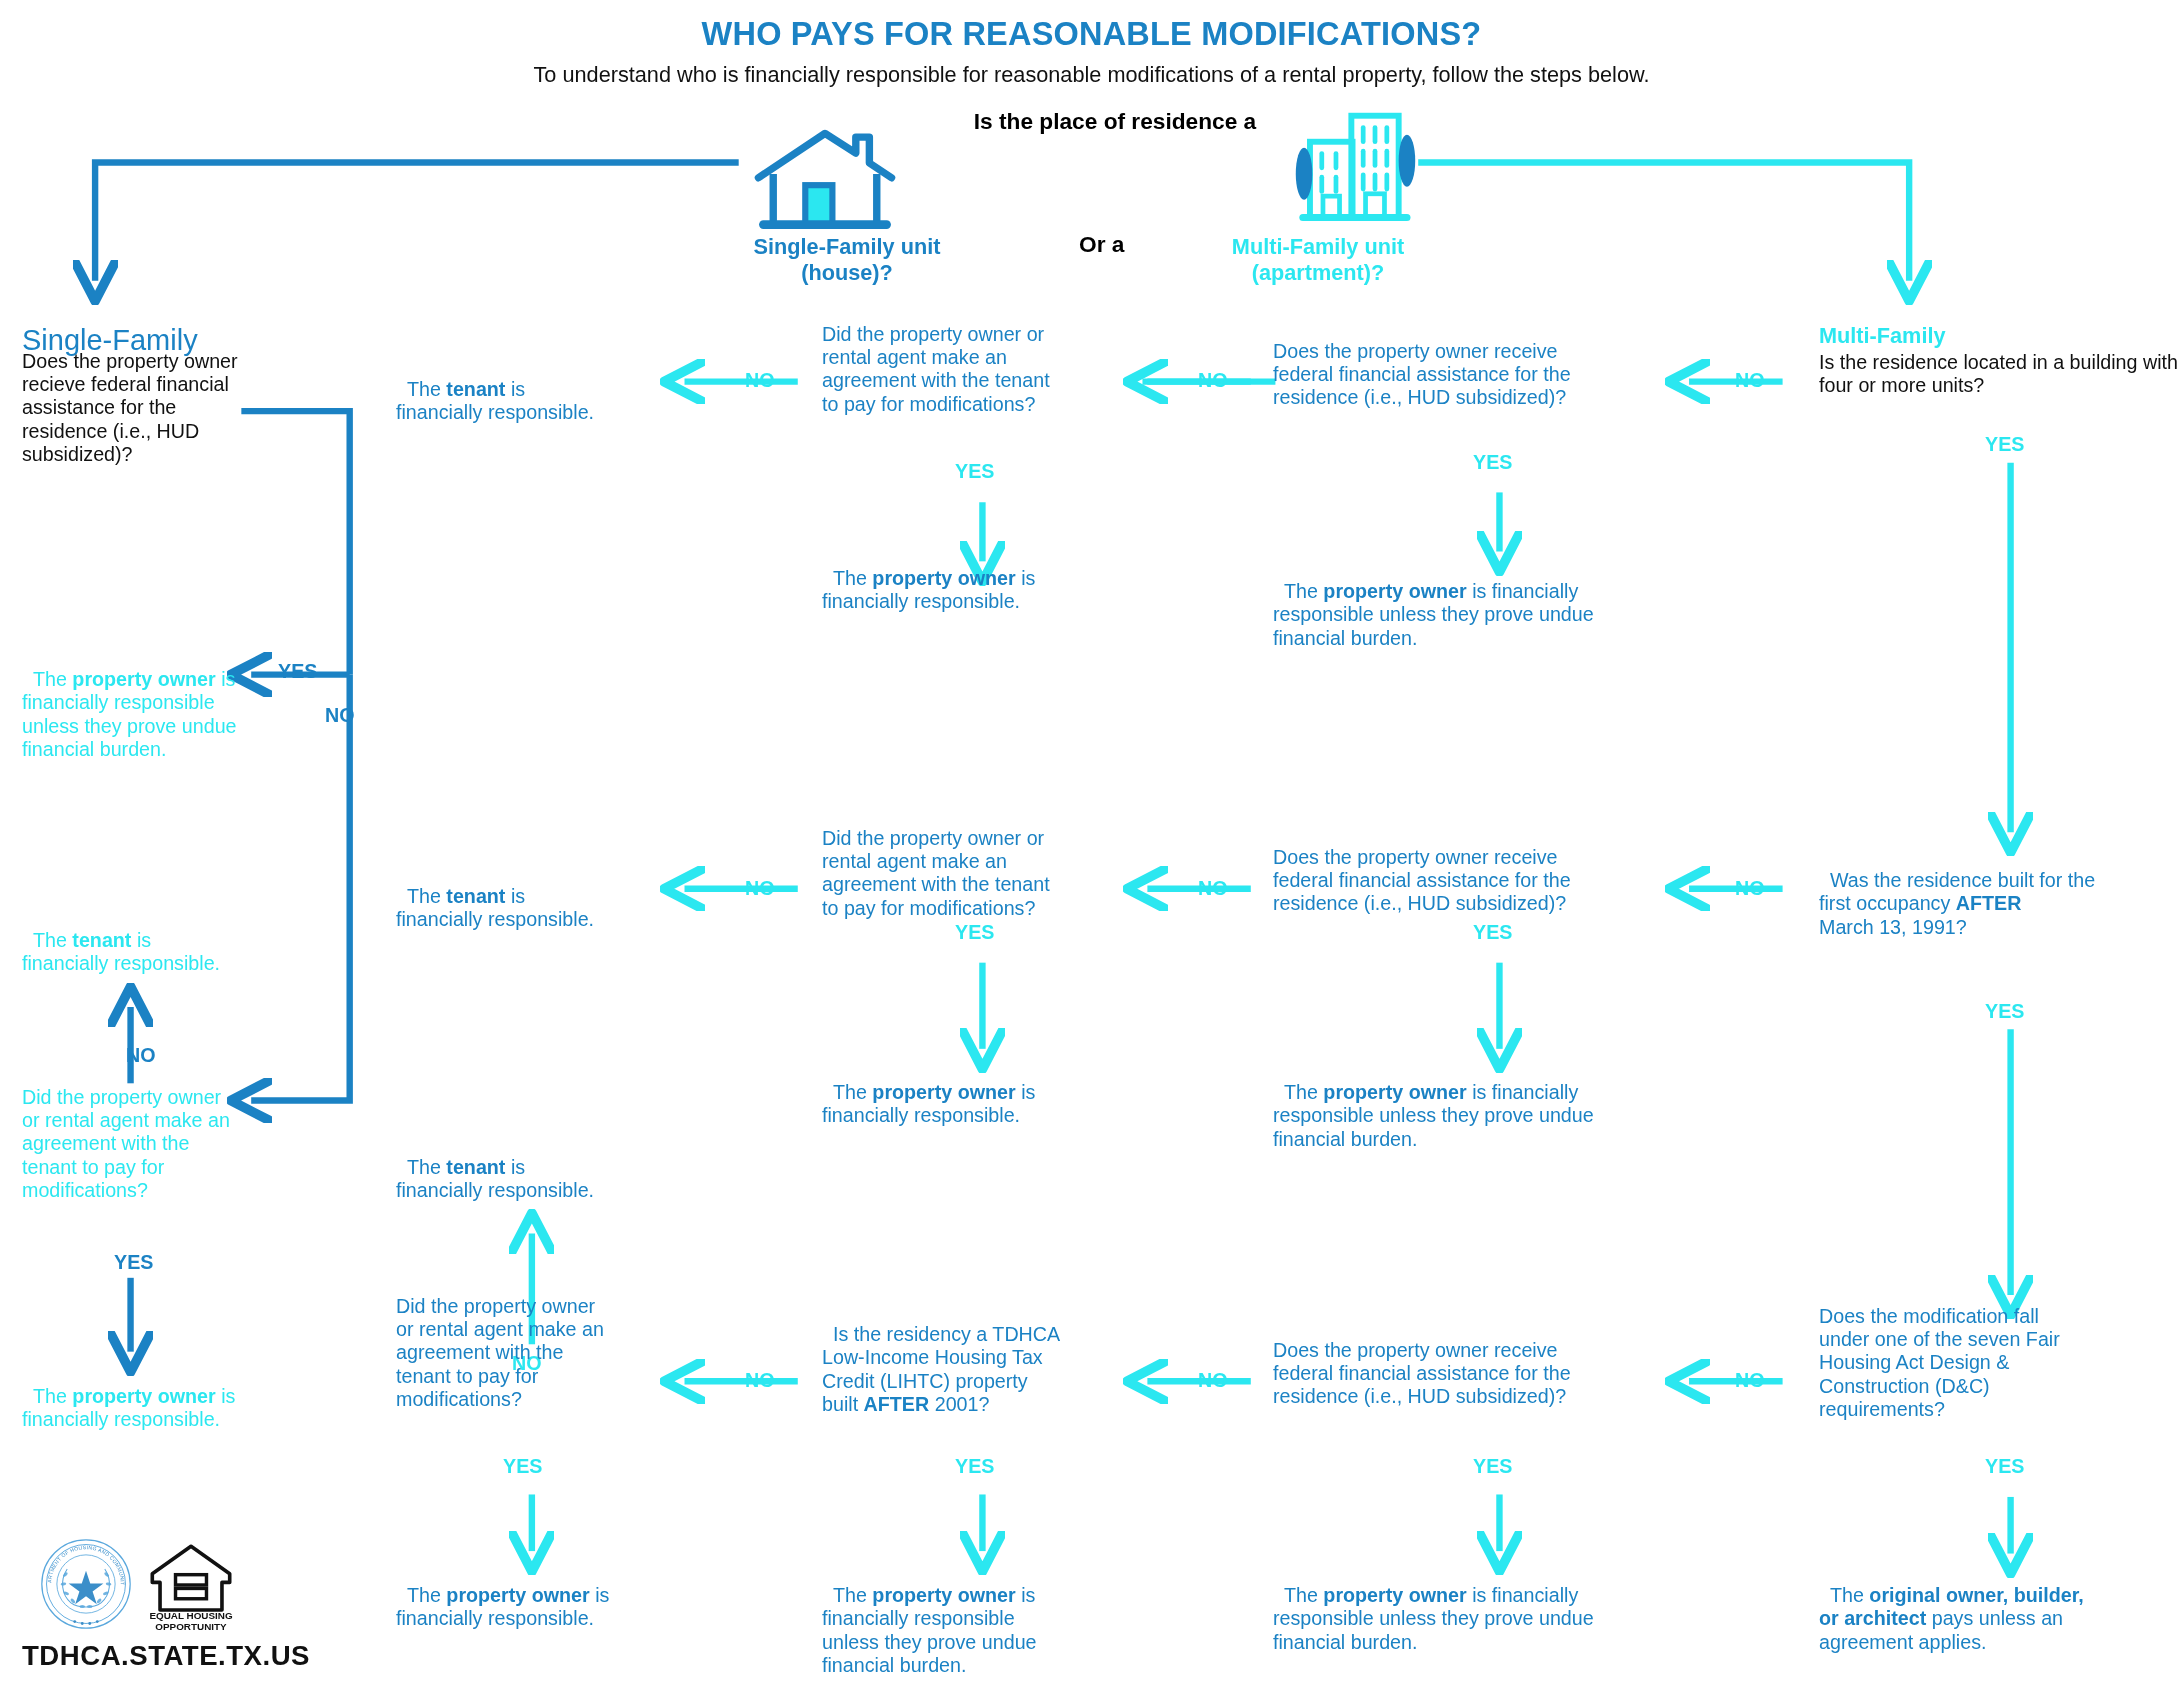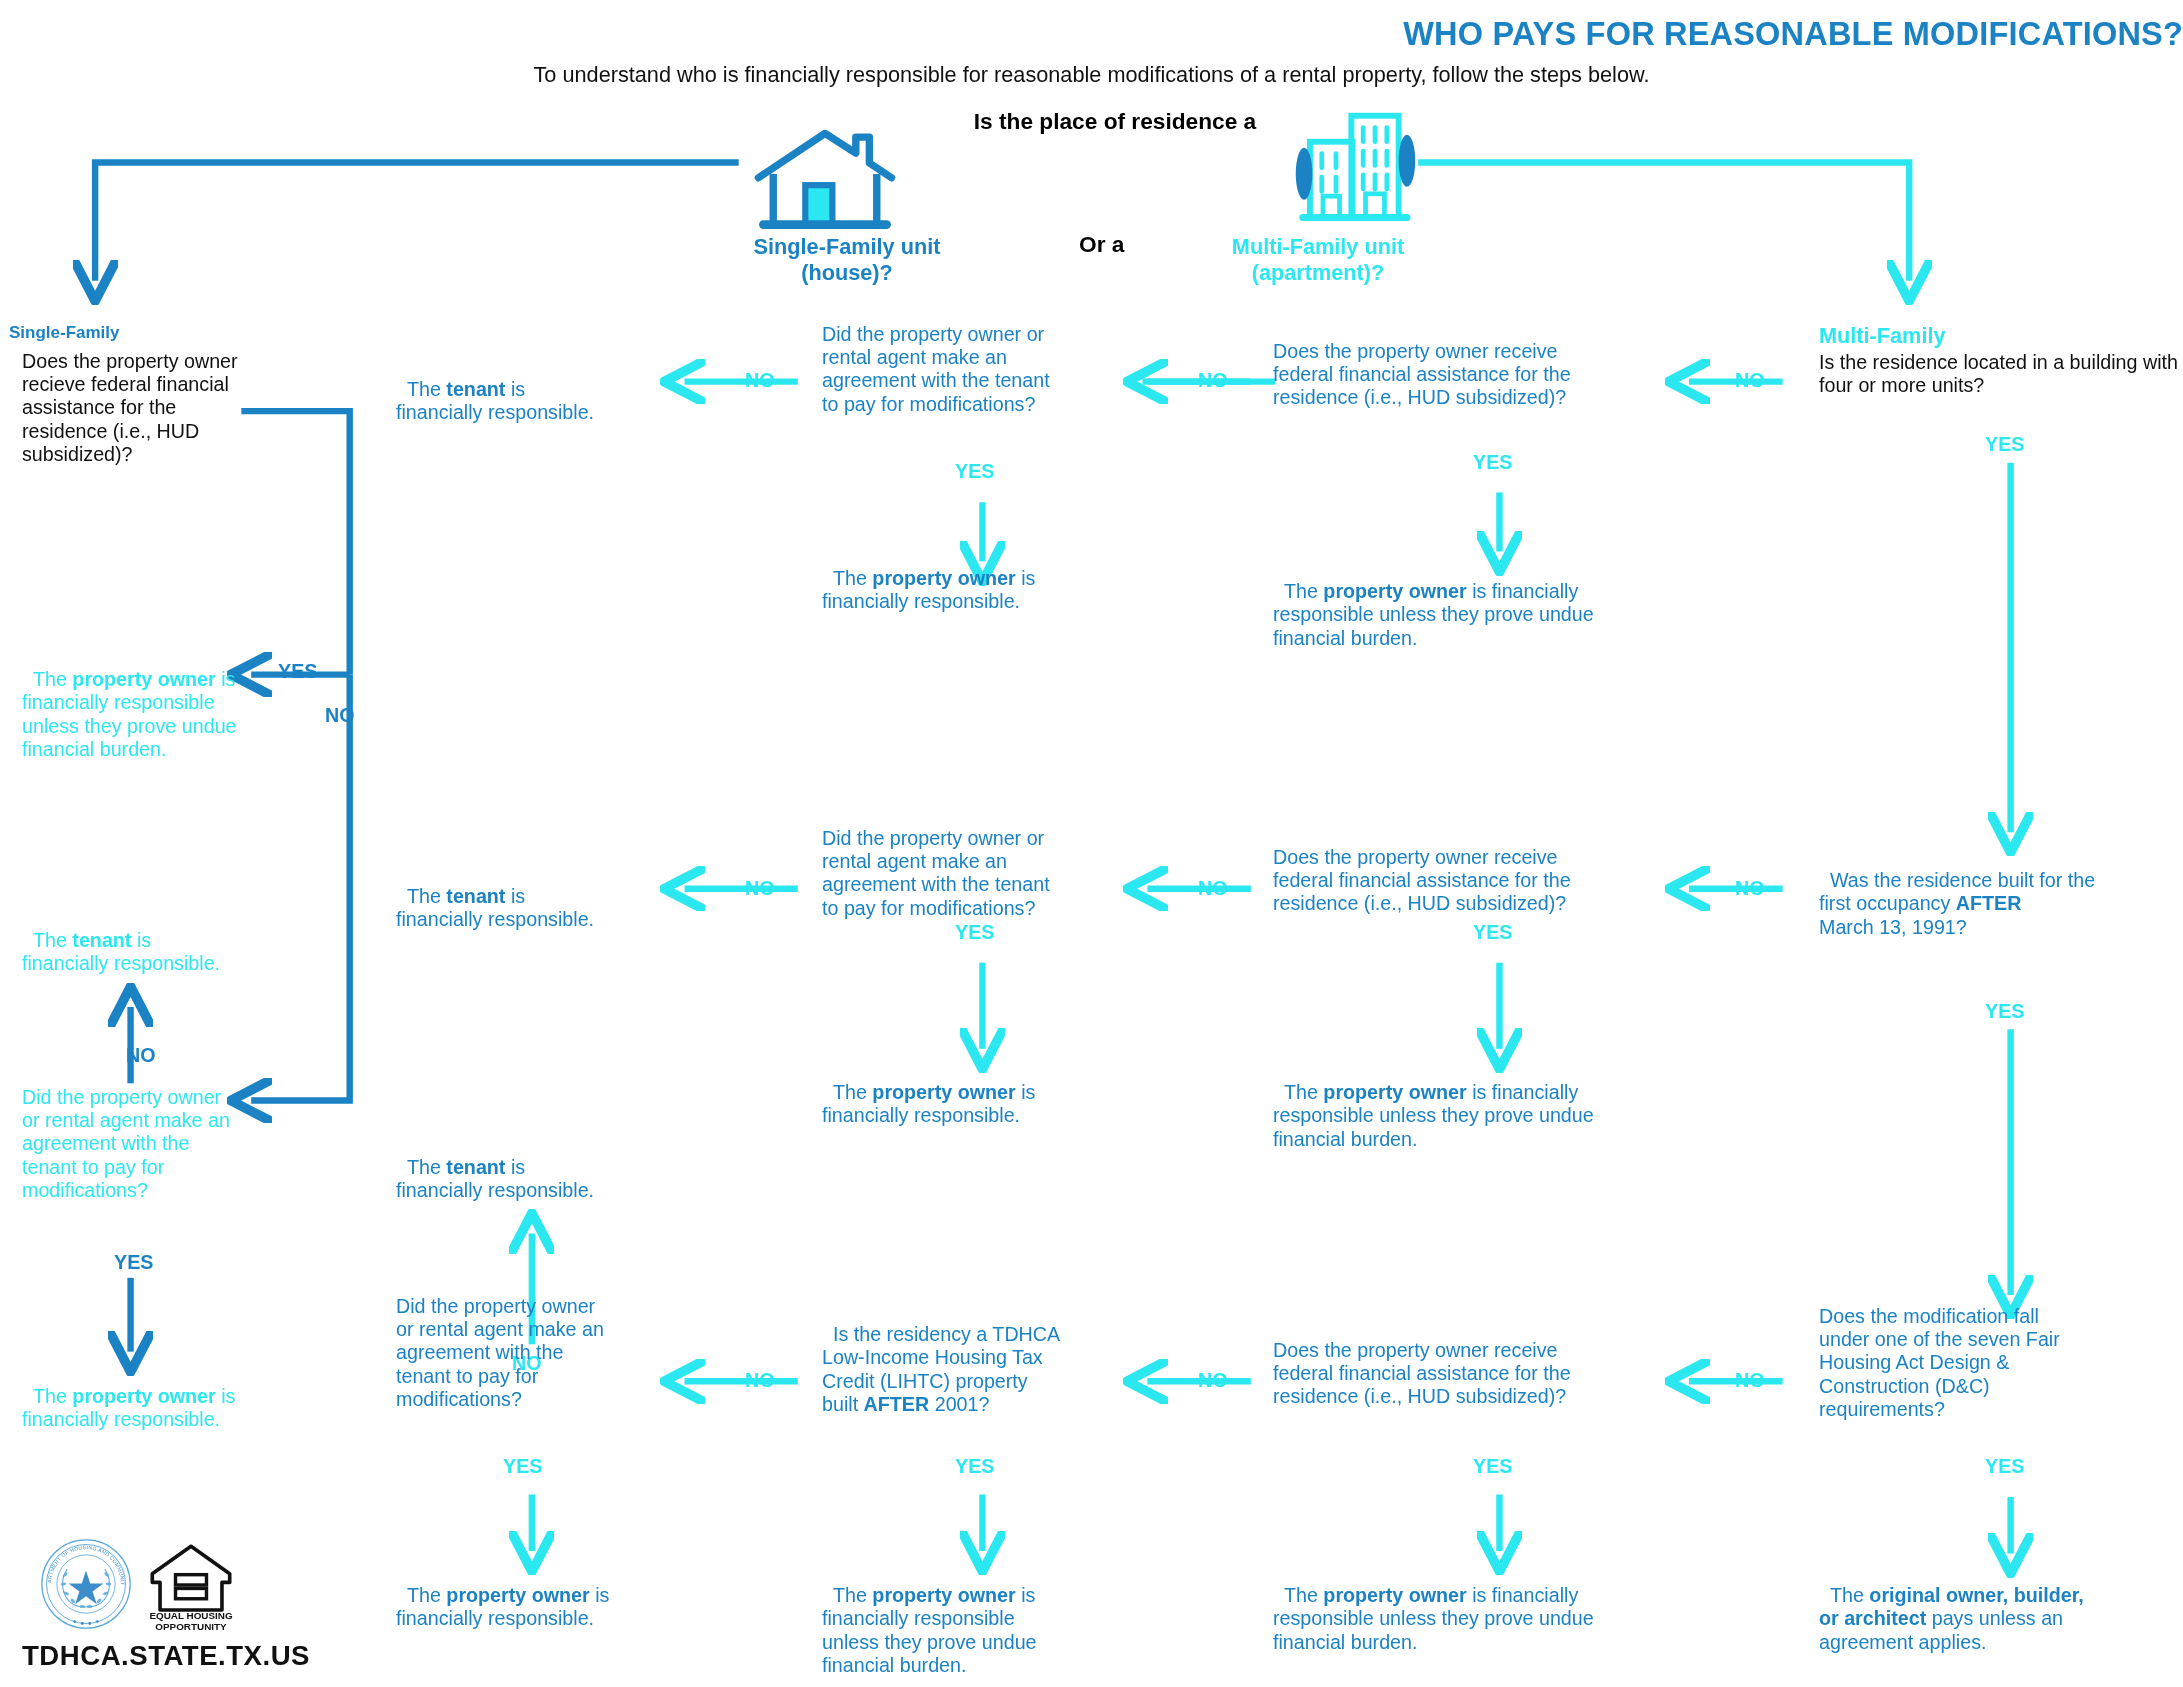--- a/index.html
+++ b/index.html
@@ -7,21 +7,21 @@
     font-family:"Liberation Sans", sans-serif;
     width:2183px;height:1687px;position:relative;overflow:hidden;
     -webkit-font-smoothing:antialiased;
   }
   .abs{position:absolute;}
   .t{position:absolute;line-height:1.18;white-space:pre-wrap;}
   b{font-weight:bold;}
 
   
   #title{
-    left:0;top:14.8px;width:2183px;text-align:right;
+    left:0;top:14.8px;width:2183px;text-align:center;
     font-size:32.5px;font-weight:bold;letter-spacing:0.2px;color:#1B82C4;
   }
   #subtitle{
     left:0;top:62px;width:2183px;text-align:center;
     font-size:21.7px;color:#111;
   }
   #q-top{
     left:928px;top:108px;width:374px;text-align:center;
     font-size:22.7px;font-weight:bold;color:#000;
   }
@@ -149,21 +149,21 @@
   <line x1="12" y1="90" x2="100" y2="90" stroke="#2BE7F0" stroke-width="6" stroke-linecap="round"></line>
   <ellipse cx="13" cy="53" rx="7" ry="22" fill="#1B82C4"></ellipse>
   <ellipse cx="100" cy="42" rx="7" ry="22" fill="#1B82C4"></ellipse>
 </svg>
 
 <div class="t" id="lbl-sf">Single-Family unit
 (house)?</div>
 <div class="t" id="lbl-mf">Multi-Family unit
 (apartment)?</div>
 
-<div class="t blk" style="left:9px;top:323px;width:217px;font-size:17px;font-weight:bold;color:#1B82C4;">Single-Family</div>
+<div class="t blk" style="left:22px;top:323px;width:217px;font-size:29px;font-weight:normal;color:#1B82C4;">Single-Family</div>
 <div class="t blk" style="left:22px;top:350px;width:227px;color:#111;">Does the property owner recieve federal financial assistance for the residence (i.e., HUD subsidized)?</div>
 
 <div class="edge" style="left:278px;top:660px;color:#1B82C4;">YES</div>
 <div class="edge" style="left:325px;top:704px;color:#1B82C4;">NO</div>
 
 <div class="t blk" style="left:22px;top:645px;width:222px;color:#2BE7F0;">
   <span>The </span><b>property owner</b><span> is financially responsible unless they prove undue financial burden.</span>
 </div>
 
 <div class="t blk" style="left:22px;top:906px;width:212px;color:#2BE7F0;">

